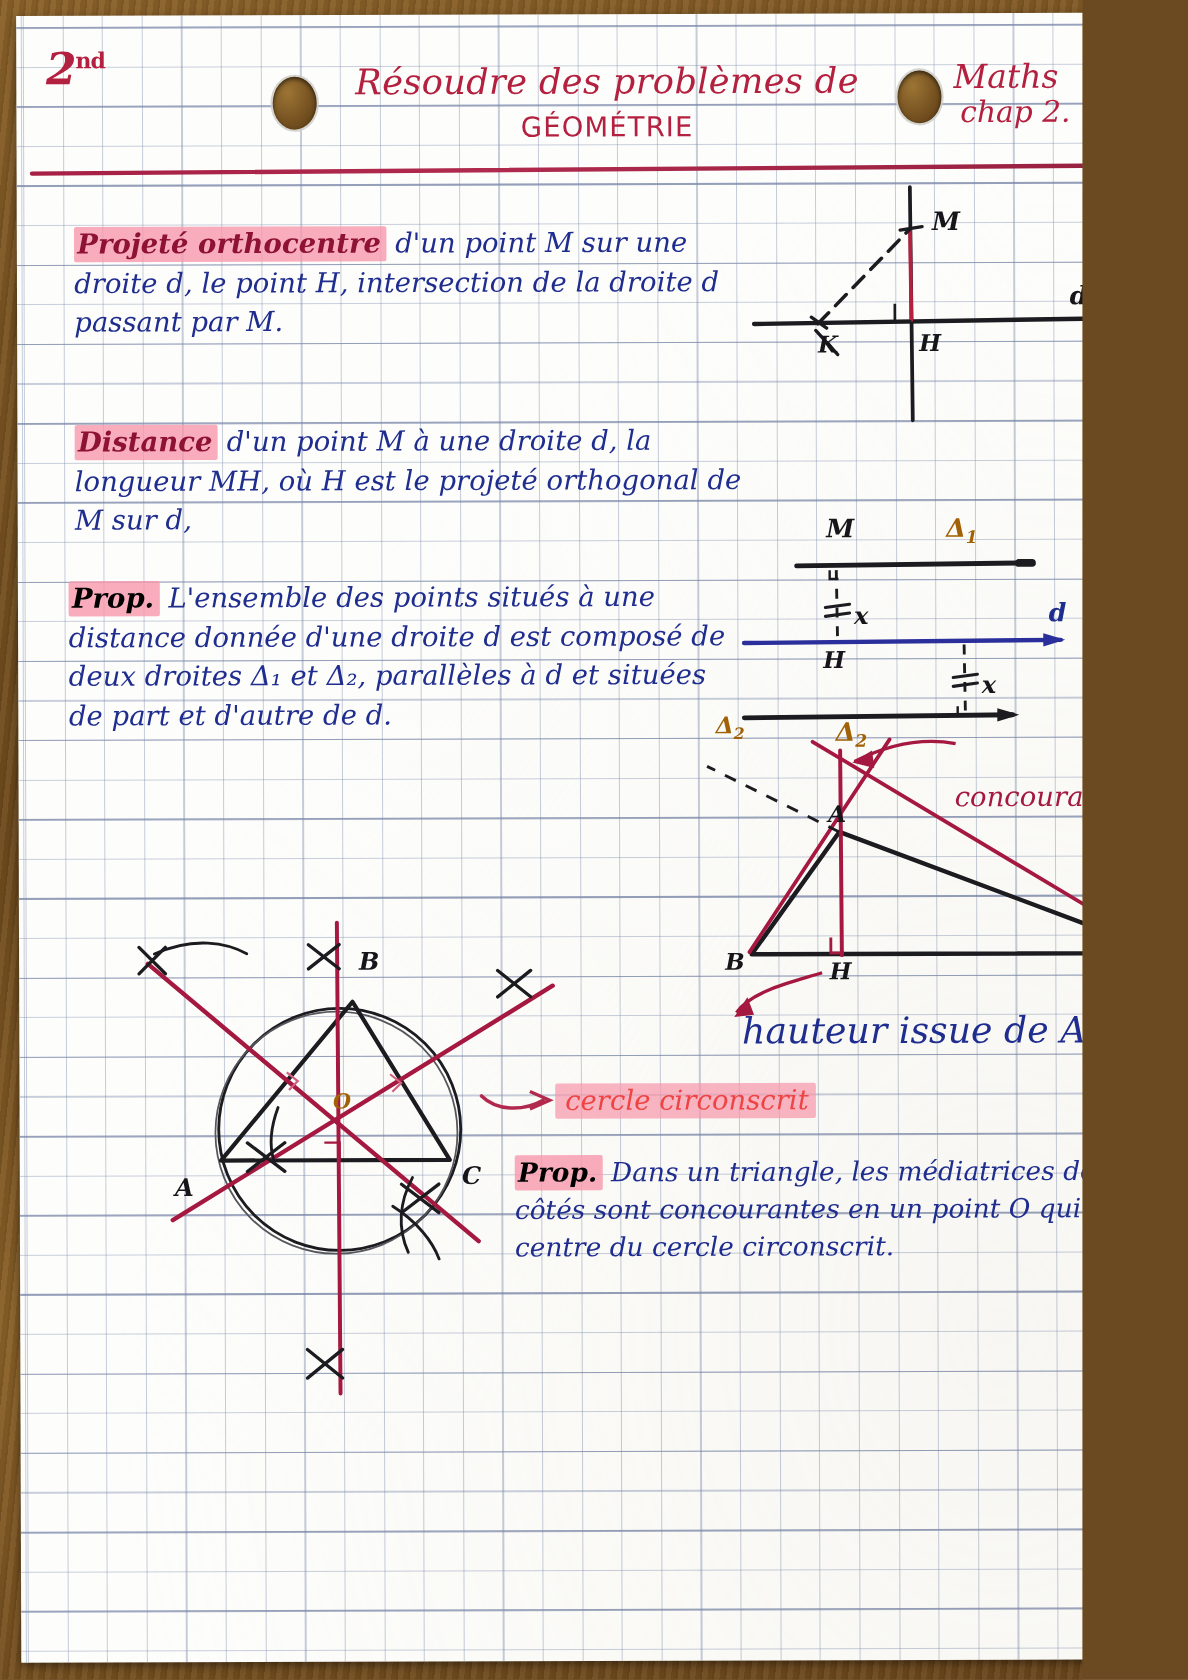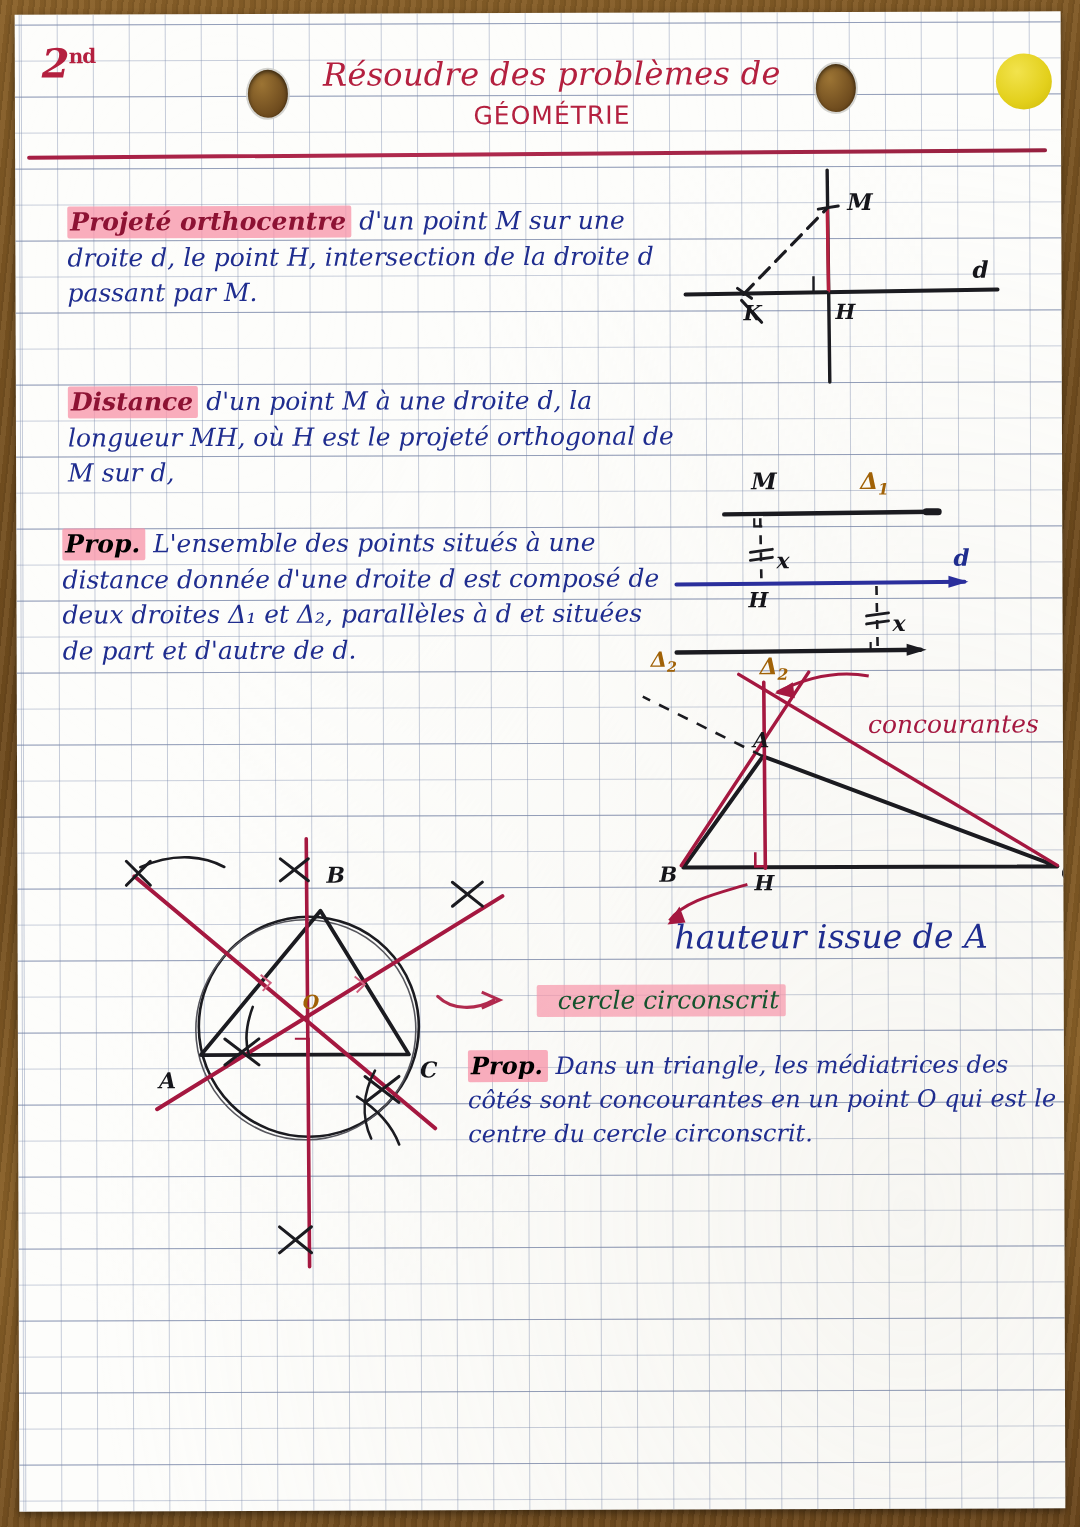--- a/index.html
+++ b/index.html
@@ -1,20 +1,20 @@
 <!DOCTYPE html>
 <html><head>
 <meta charset="utf-8">
 <style>
   html,body{margin:0;padding:0;background:#6b4a21;}
   body{font-family:"DejaVu Sans",sans-serif;}
 
   #page{
     position:relative;
-    width:1080px;height:1527px;
+    width:984px;height:1527px;
     overflow:hidden;
     background:
       linear-gradient(170deg,#8a6129 0%,#7a5422 18%,#6e4a1d 45%,#8a6128 72%,#6a461c 100%);
   }
   
   #page::before{
     content:"";position:absolute;inset:0;
     background:repeating-linear-gradient(96deg,
       rgba(0,0,0,0.10) 0px, rgba(0,0,0,0.10) 2px,
       rgba(255,255,255,0.04) 2px, rgba(255,255,255,0.04) 7px,
@@ -127,22 +127,22 @@
     position:absolute;font-family:"DejaVu Serif",serif;font-style:italic;
     font-weight:700;color:#15151a;font-size:23px;
   }
   .lbl.red{color:#a16207;font-style:italic;}
   .lbl.blue{color:#1f2d8f;}
 
   
   #cc-callout{
     position:absolute;left:487px;top:972px;
     font-family:"DejaVu Serif",serif;font-style:italic;
-    font-size:25px;color:#14532d;
-    background:rgba(247,150,170,.7);padding:1px 7px 2px 21px;border-radius:2px;margin-left:32px;
+    font-size:25px;color:#ef4444;
+    background:rgba(247,150,170,.7);padding:1px 7px 2px 9px;border-radius:2px;
   }
   #cc-arrow{position:absolute;left:418px;top:975px;width:70px;height:34px;}
 
   
   #orthocentre-lbl{
     position:absolute;left:851px;top:698px;
     font-family:"DejaVu Serif",serif;font-style:italic;
     font-size:25px;color:#a51840;
   }
   #hauteur-lbl{
@@ -161,20 +161,24 @@
     <div id="grid"></div>
     <div id="paper-tex"></div>
 
     <div class="hdr-rule"></div>
 
     <div class="grade"><span>2</span><sup>nd</sup></div>
 
     <div class="title-main">Résoudre des problèmes de</div>
     <div class="title-sub">GÉOMÉTRIE</div>
 
+    <div class="chapter">
+      <span>Maths</span>
+      <span class="l2">chap 2.</span>
+    </div>
 
     <div class="hole" id="hole1"></div>
     <div class="hole" id="hole2"></div>
     <div class="sticker"></div>
 
     <div class="hw blk" id="blk1">
       <span class="kw">Projeté orthocentre</span><span> d'un point M sur une droite d, le point H, intersection de la droite d passant par M.</span>
     </div>
 
     <div class="hw blk" id="blk2">

